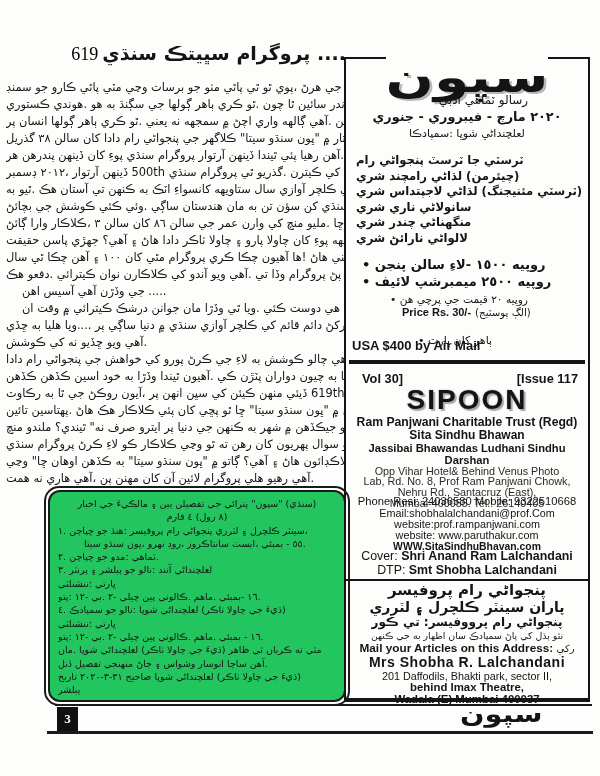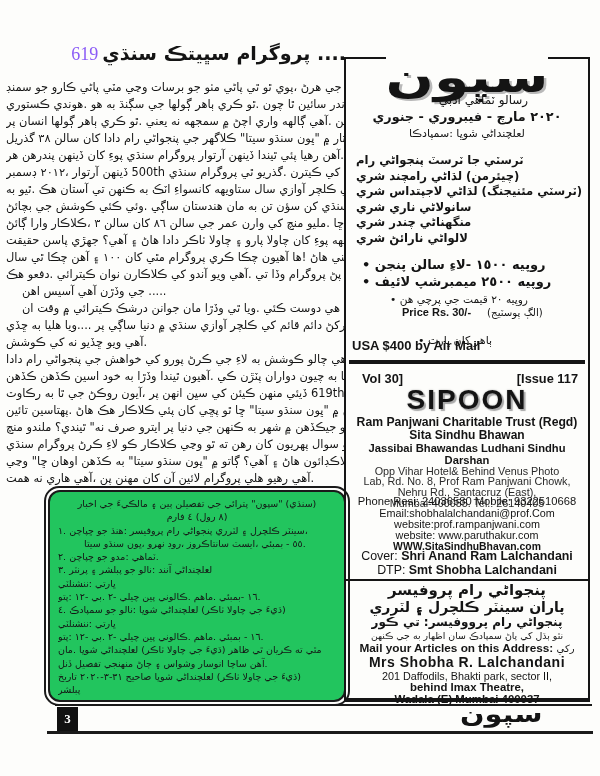--- a/index.html
+++ b/index.html
@@ -3,21 +3,21 @@
 <meta charset="utf-8">
 <style>
   html,body{margin:0;padding:0;background:#e8e8e8;}
   .page{position:relative;width:600px;height:776px;margin:0 auto;background:#fdfdfb;color:#141414;
         font-family:"DejaVu Sans",sans-serif;overflow:hidden;}
   .sd{font-family:"DejaVu Sans",sans-serif;}
   .en{font-family:"Liberation Sans",sans-serif;}
   
   .art-head{position:absolute;left:6px;top:42px;width:340px;display:flex;justify-content:flex-end;
             align-items:baseline;gap:4px;direction:ltr;white-space:nowrap;}
-  .art-num{font-family:"Liberation Serif",serif;font-size:18px;color:#8b5cf6;}
+  .art-num{font-family:"Liberation Serif",serif;font-size:18px;color:#000000;}
   .art-title{font-size:19px;font-weight:bold;direction:ltr;}
   .art-body{position:absolute;left:6px;top:79px;width:338px;}
   .bl{direction:ltr;font-size:11.4px;line-height:17px;height:17px;overflow:hidden;white-space:nowrap;
       text-align:justify;text-align-last:justify;}
   .bl.short{text-align-last:left;}
   .bl.ind{padding-left:16px;}
   
   .decl{position:absolute;left:48px;top:490px;width:298px;height:212px;border:2px solid #1a1a1a;
         border-radius:12px;padding:5px 8px 2px 8px;box-sizing:border-box;background:#22c55e;}
   .decl::before{content:"";position:absolute;inset:-6px;border:2.5px solid #1a1a1a;border-radius:15px;pointer-events:none;}
@@ -35,21 +35,21 @@
               transform:scaleX(1.35);transform-origin:50% 50%;text-shadow:2px 2px 0 #b9b9b9;}
   .mast-type{top:36px;font-size:12px;}
   .mast-months{top:52px;font-size:12.8px;font-weight:bold;}
   .mast-editor{top:70px;font-size:11px;}
   .trustees{top:96px;left:10px;right:6px;text-align:left;}
   .tr-line{direction:ltr;font-size:11.6px;font-weight:600;line-height:15.6px;white-space:nowrap;}
   .subs{top:199px;left:16px;right:6px;text-align:left;}
   .sub-line{direction:ltr;white-space:nowrap;}
   .sub-big{font-size:13px;font-weight:600;line-height:17px;}
   .sub-sm{font-size:10.6px;line-height:13px;margin-left:28px;margin-top:3px;}
-  .price-row{display:flex;gap:16px;align-items:flex-start;margin-left:40px;line-height:13px;}
+  .price-row{display:flex;gap:4px;align-items:flex-start;margin-left:40px;line-height:13px;}
   .price-en{font-family:"Liberation Sans",sans-serif;font-size:11px;font-weight:bold;}
   .price-sd{font-size:10.2px;direction:ltr;}
   .sub-abroad{font-size:11px;line-height:14px;margin-left:56px;margin-top:15px;}
   .bullet::before{content:"• ";}
   .usa{top:281px;left:6px;font-family:"Liberation Sans",sans-serif;font-size:13px;font-weight:bold;text-align:left;}
   .rule1{top:303px;left:3px;right:3px;height:3.5px;background:#151515;}
   .volrow{top:314px;left:16px;right:10px;display:flex;justify-content:space-between;
           font-family:"Liberation Sans",sans-serif;font-size:12.8px;font-weight:bold;}
   .sipoon{top:327px;text-align:center;font-family:"Liberation Sans",sans-serif;font-size:28px;
           font-weight:bold;letter-spacing:2px;text-shadow:2px 2px 1px #a8a8a8,0 0 2px rgba(0,0,0,.3);}

